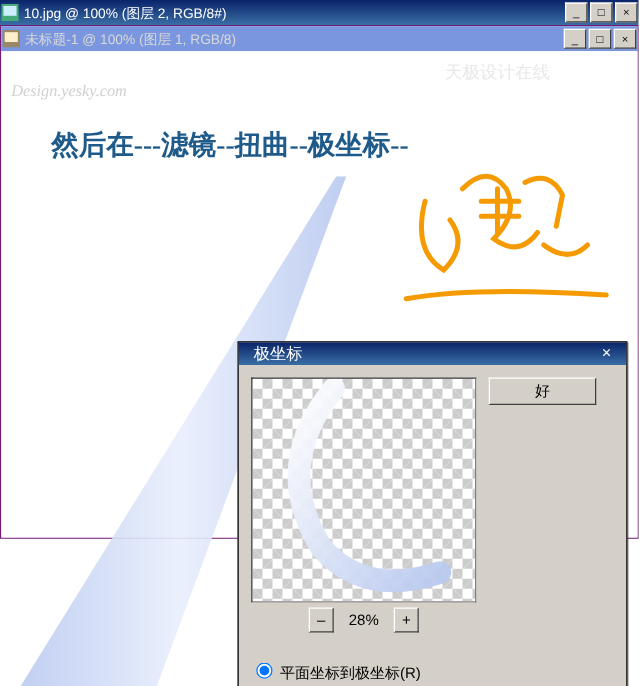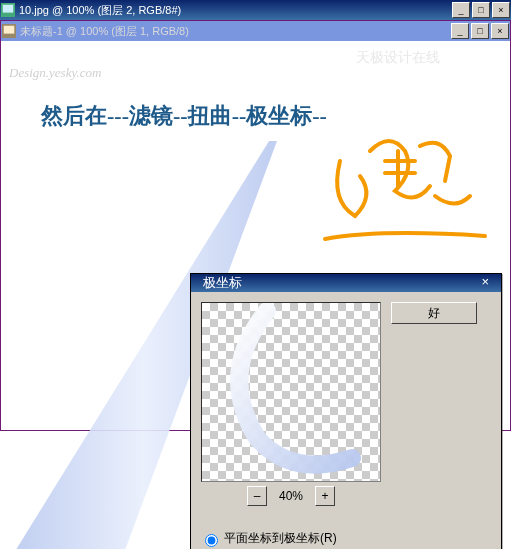--- a/index.html
+++ b/index.html
@@ -20,21 +20,21 @@
 .dlg-title .t{flex:1}
 .dlg-body{padding:10px;display:flex;gap:10px}
 .preview{width:178px;height:178px;border:1px inset #808080;background:#fff;position:relative;overflow:hidden}
 .chk{position:absolute;inset:0;background-image:linear-gradient(45deg,#ccc 25%,transparent 25%),linear-gradient(-45deg,#ccc 25%,transparent 25%),linear-gradient(45deg,transparent 75%,#ccc 75%),linear-gradient(-45deg,transparent 75%,#ccc 75%);background-size:16px 16px;background-position:0 0,0 8px,8px -8px,-8px 0}
 .curve{position:absolute;inset:0}
 .btncol{display:flex;flex-direction:column;gap:6px}
 .btn{width:86px;height:22px;background:#d4d0c8;border:1px solid #fff;border-right-color:#404040;border-bottom-color:#404040;font-size:12px;cursor:pointer}
 .zoomrow{display:flex;align-items:center;justify-content:center;gap:12px;margin:4px 0 8px}
 .sqbtn{width:18px;height:18px;background:#d4d0c8;border:1px solid #fff;border-right-color:#404040;border-bottom-color:#404040;display:flex;align-items:center;justify-content:center;font-size:12px;cursor:pointer}
 .radios{padding:0 14px 14px}
-.radios label{display:flex;align-items:flex-end;gap:6px;margin:6px 0;font-size:12px;cursor:pointer}
+.radios label{display:flex;align-items:flex-start;gap:6px;margin:6px 0;font-size:12px;cursor:pointer}
 .radios input{margin:0}
 </style>
 </head>
 <body>
 
 <div class="titlebar">
   <svg class="icon" viewBox="0 0 16 16">
       <rect width="16" height="16" fill="#4a7"></rect>
       <rect x="2" y="2" width="12" height="9" fill="#cef"></rect>
     </svg>
@@ -93,21 +93,21 @@
                   <linearGradient id="cv" x1="0" y1="0" x2="1" y2="1">
                     <stop offset="0" stop-color="#fff"></stop>
                     <stop offset="1" stop-color="#b8c8ef"></stop>
                   </linearGradient>
                 </defs>
               <path d="M65,8 Q15,70 55,135 Q90,175 150,155" stroke="url(#cv)" stroke-width="18" fill="none" stroke-linecap="round" opacity="0.95"></path>
             </svg>
           </div>
           <div class="zoomrow">
             <div class="sqbtn">–</div>
-            <span>40%</span>
+            <span>28%</span>
             <div class="sqbtn">+</div>
           </div>
         </div>
         <div class="btncol">
           <button class="btn">好</button>
         </div>
       </div>
       <div class="radios">
         <label>
             <input type="radio" name="pc" checked="" style="">

